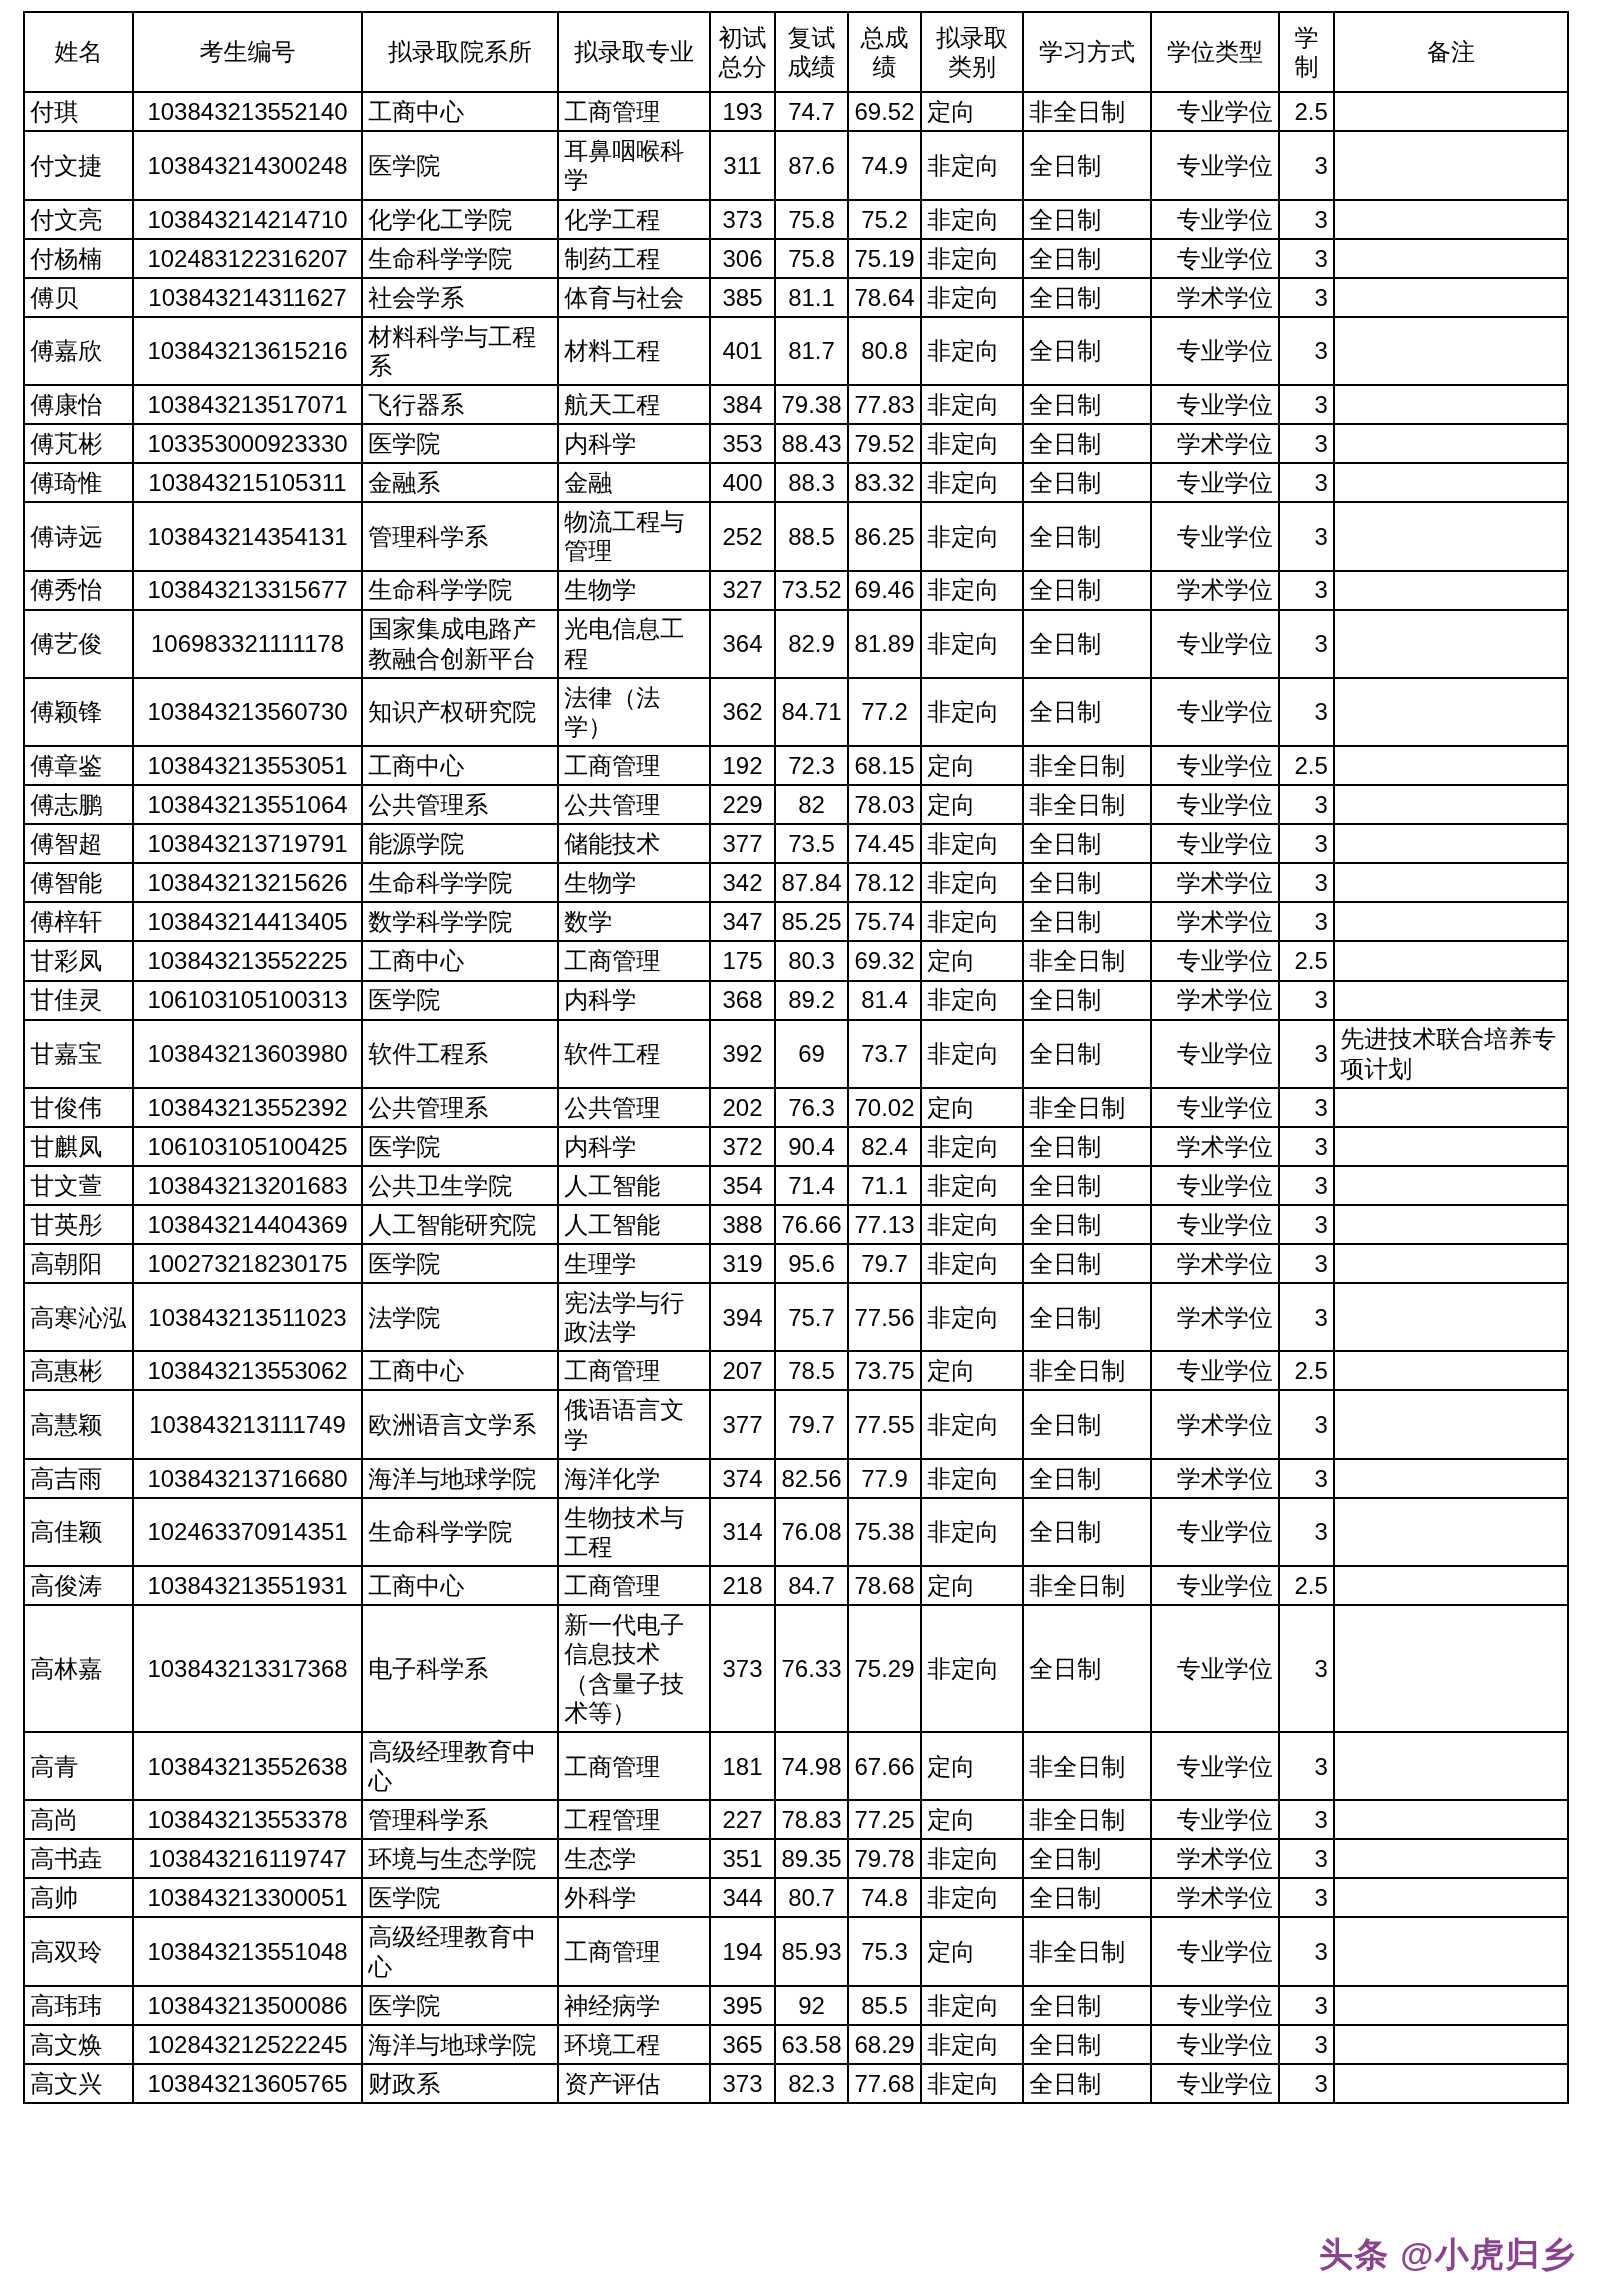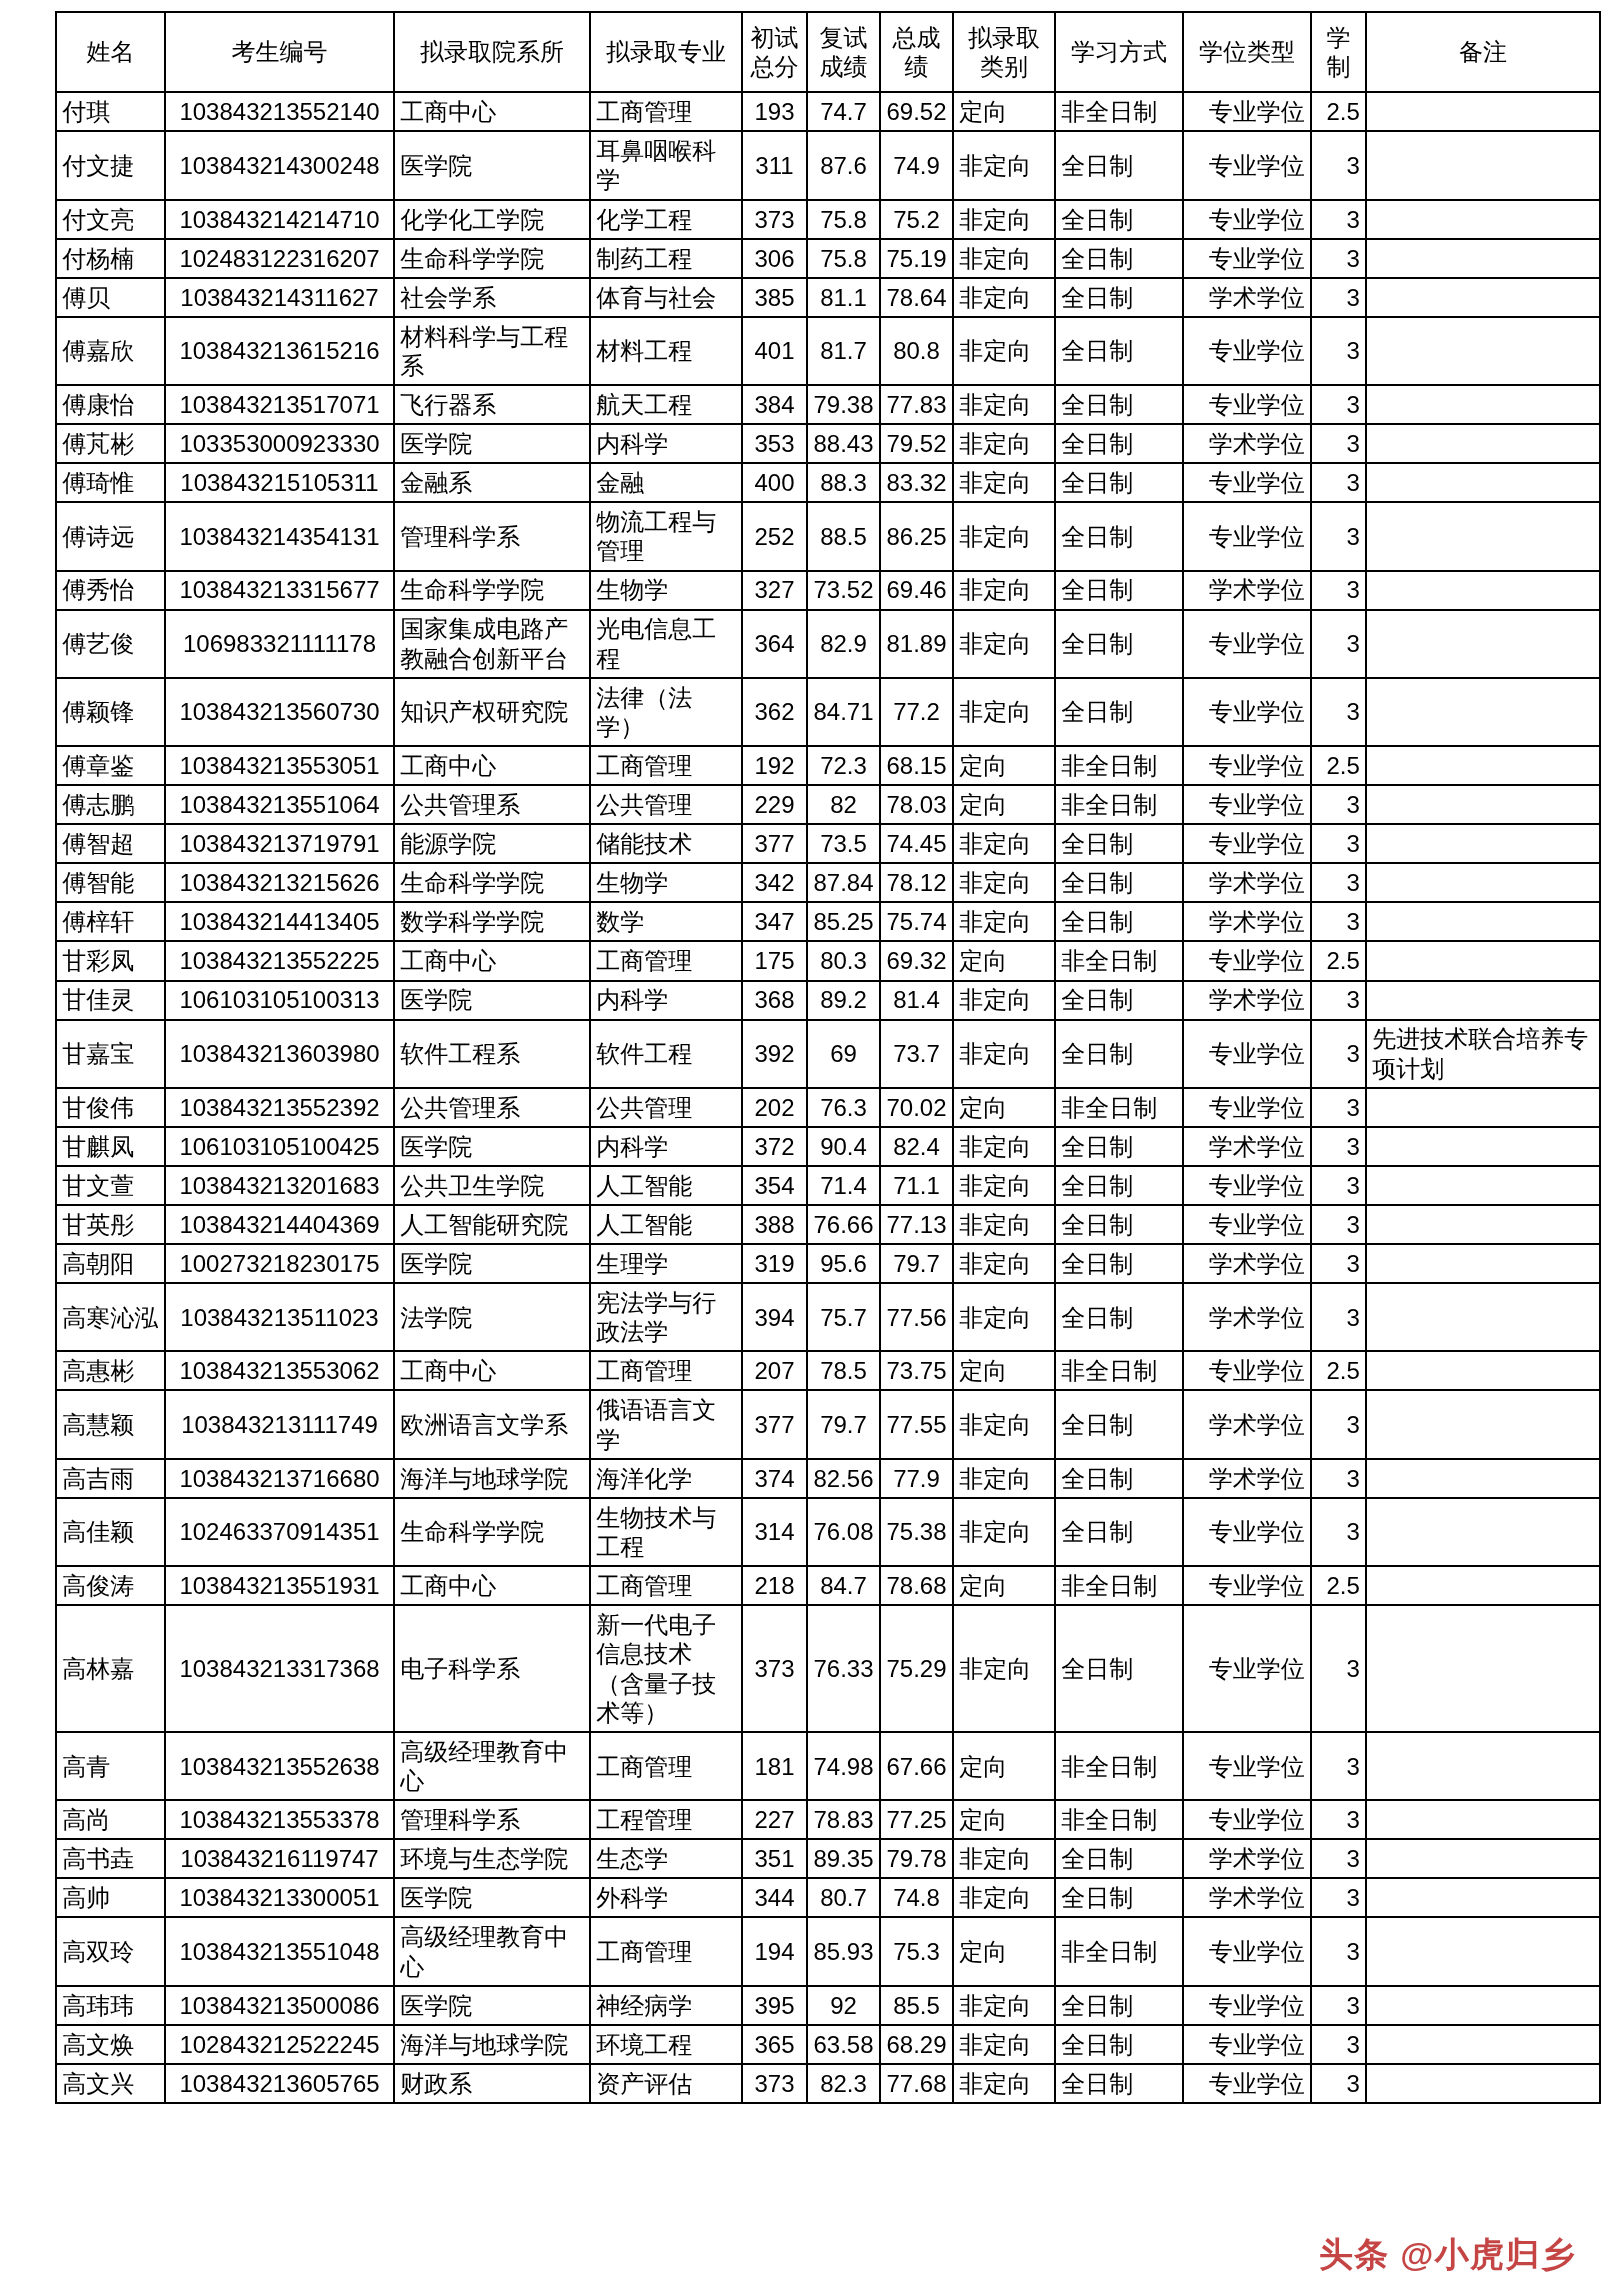--- a/index.html
+++ b/index.html
@@ -10,21 +10,21 @@
   body {
     width: 1623px;
     height: 2295px;
     font-family: "Liberation Sans", "DejaVu Sans", sans-serif;
     color: #000000;
     position: relative;
     overflow: hidden;
   }
   .sheet {
     position: absolute;
-    left: 55px;
+    left: 23px;
     top: 10.5px;
     width: 1304px;
   }
   table.admissions {
     border-collapse: collapse;
     table-layout: fixed;
     width: 1546px;
     background: #fff;
   }
   table.admissions td,
@@ -66,21 +66,21 @@
   td.degree    { text-align: right;   }
   td.years     { text-align: right;   }
   td.remark    { text-align: left;   }
 
   .watermark {
     position: absolute;
     right: 47px;
     bottom: 17px;
     font-size: 34px;
     font-weight: bold;
-    color: #b91c1c;
+    color: #701a75;
     opacity: 0.82;
     letter-spacing: 1.3px;
     white-space: nowrap;
     font-family: "Liberation Sans", "DejaVu Sans", sans-serif;
   }
 </style>
 </head>
 <body>
 
 <div class="sheet">

